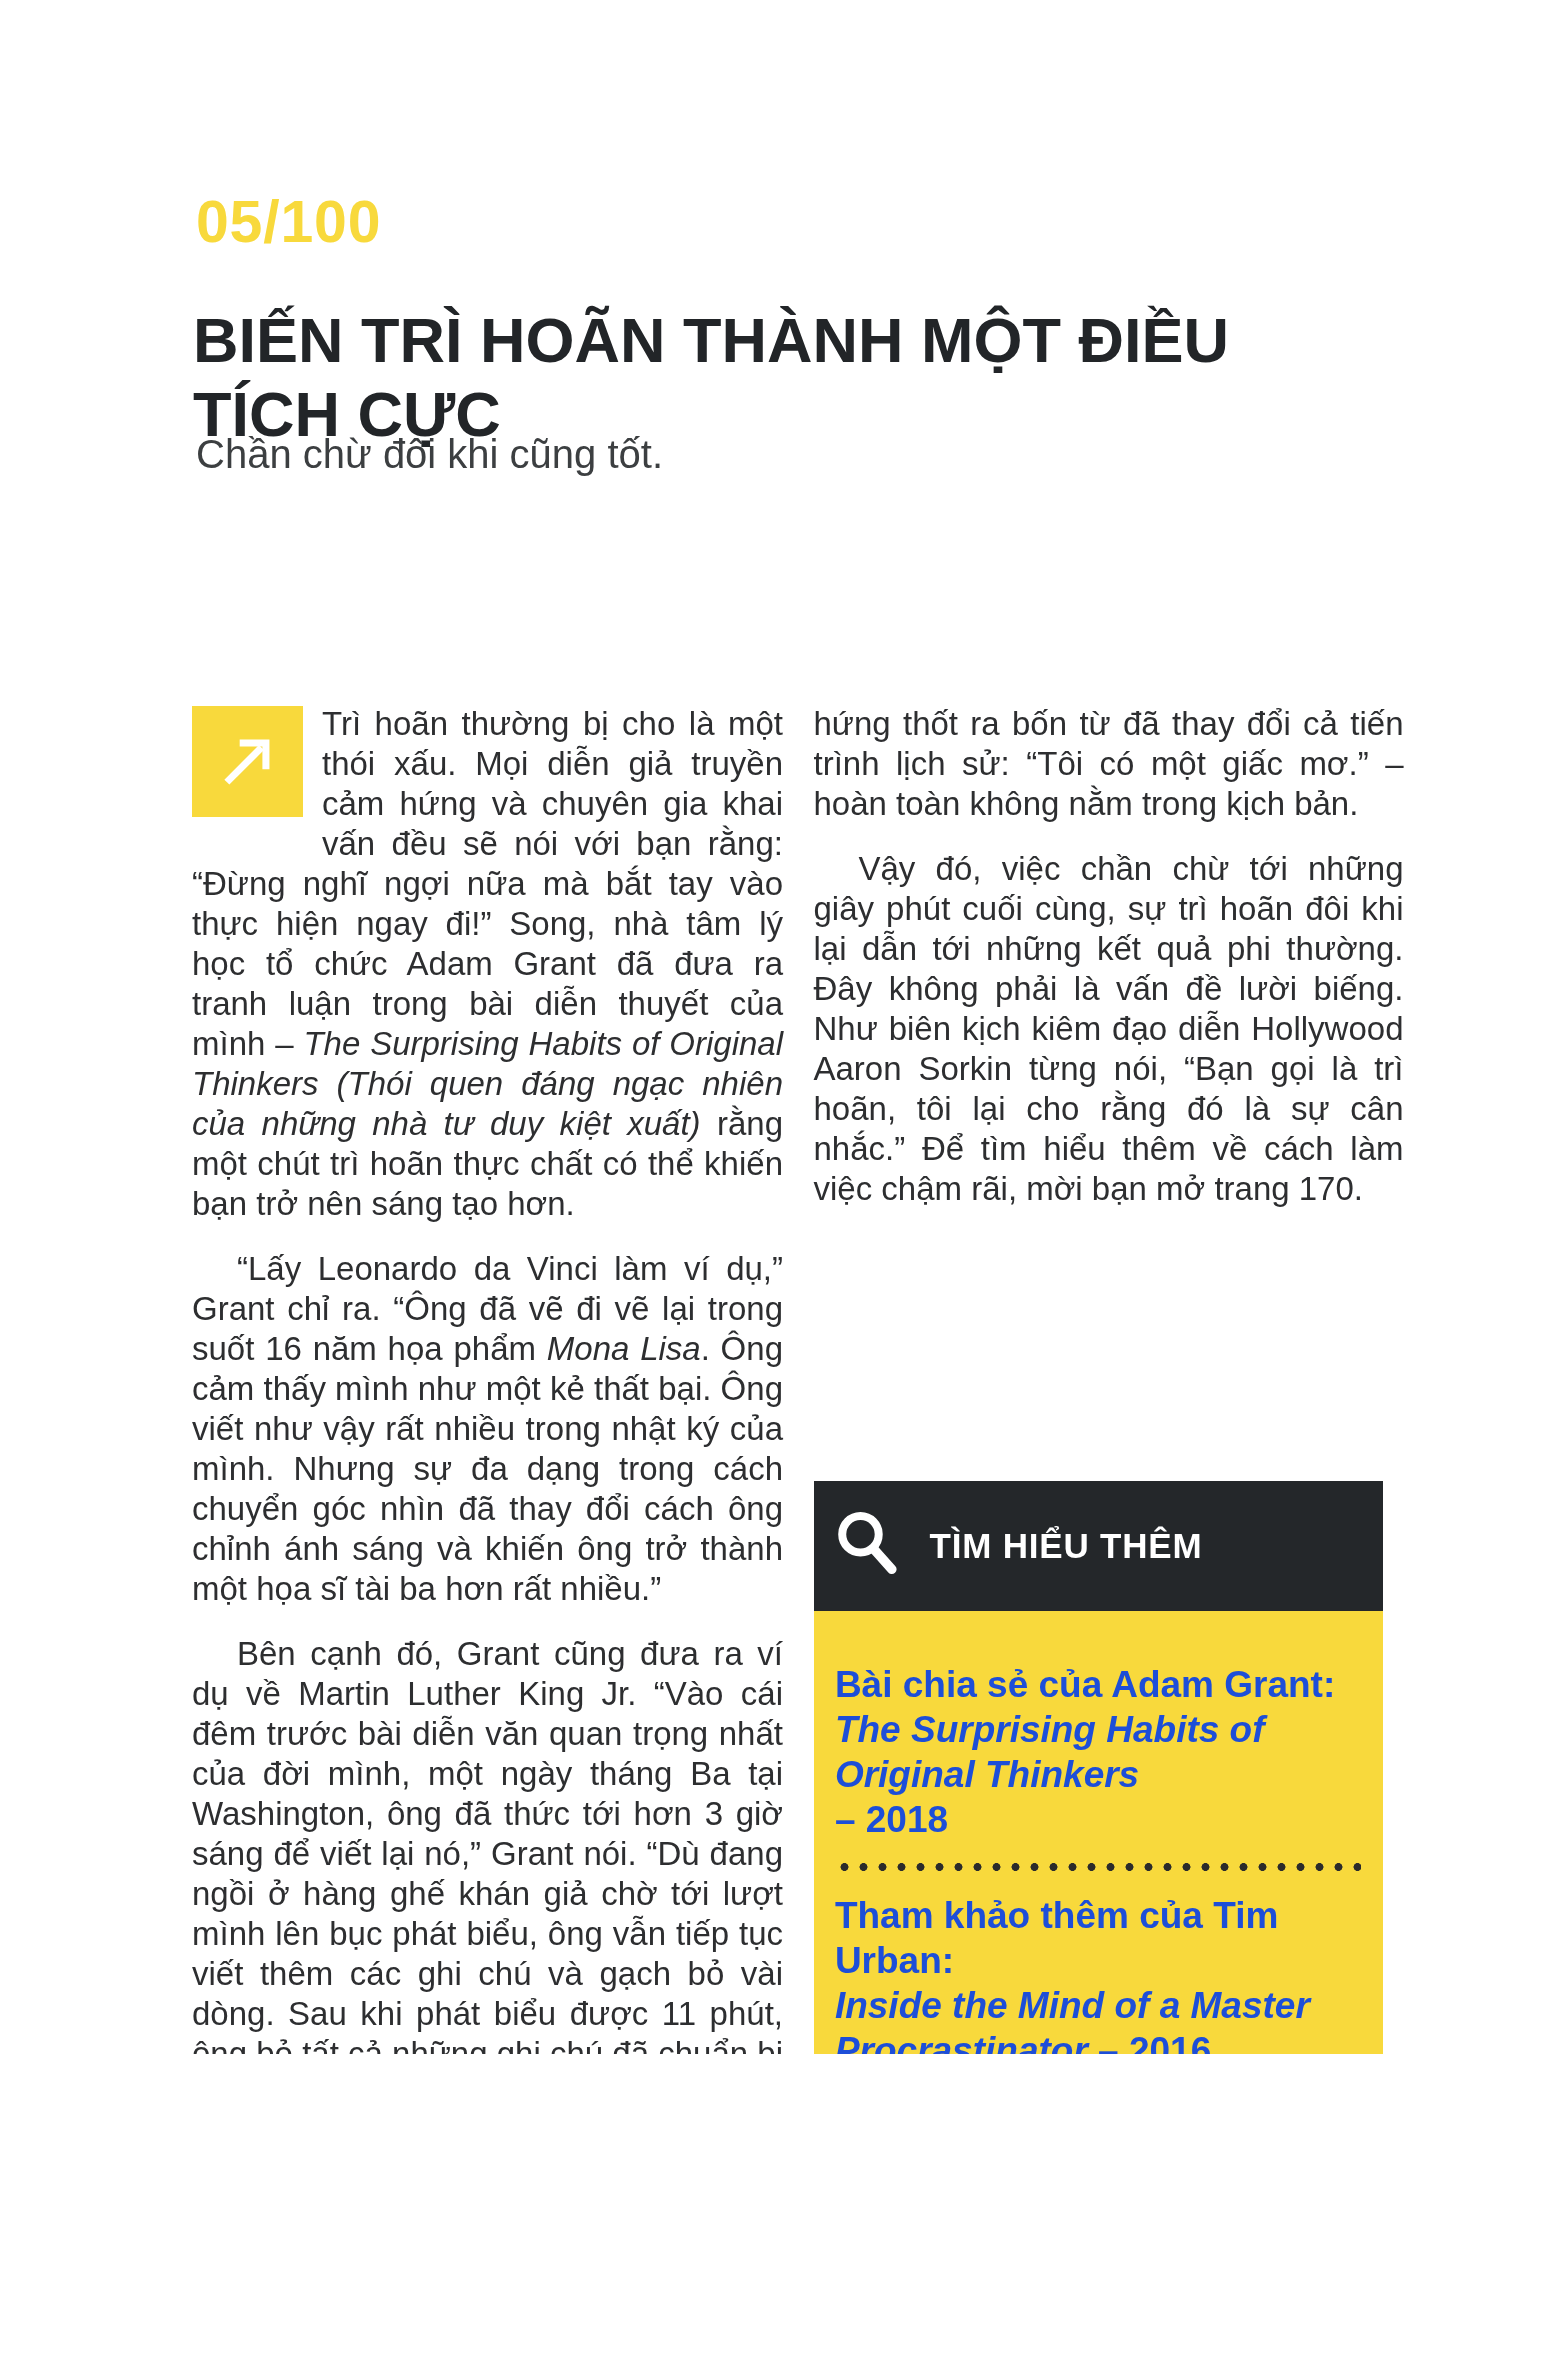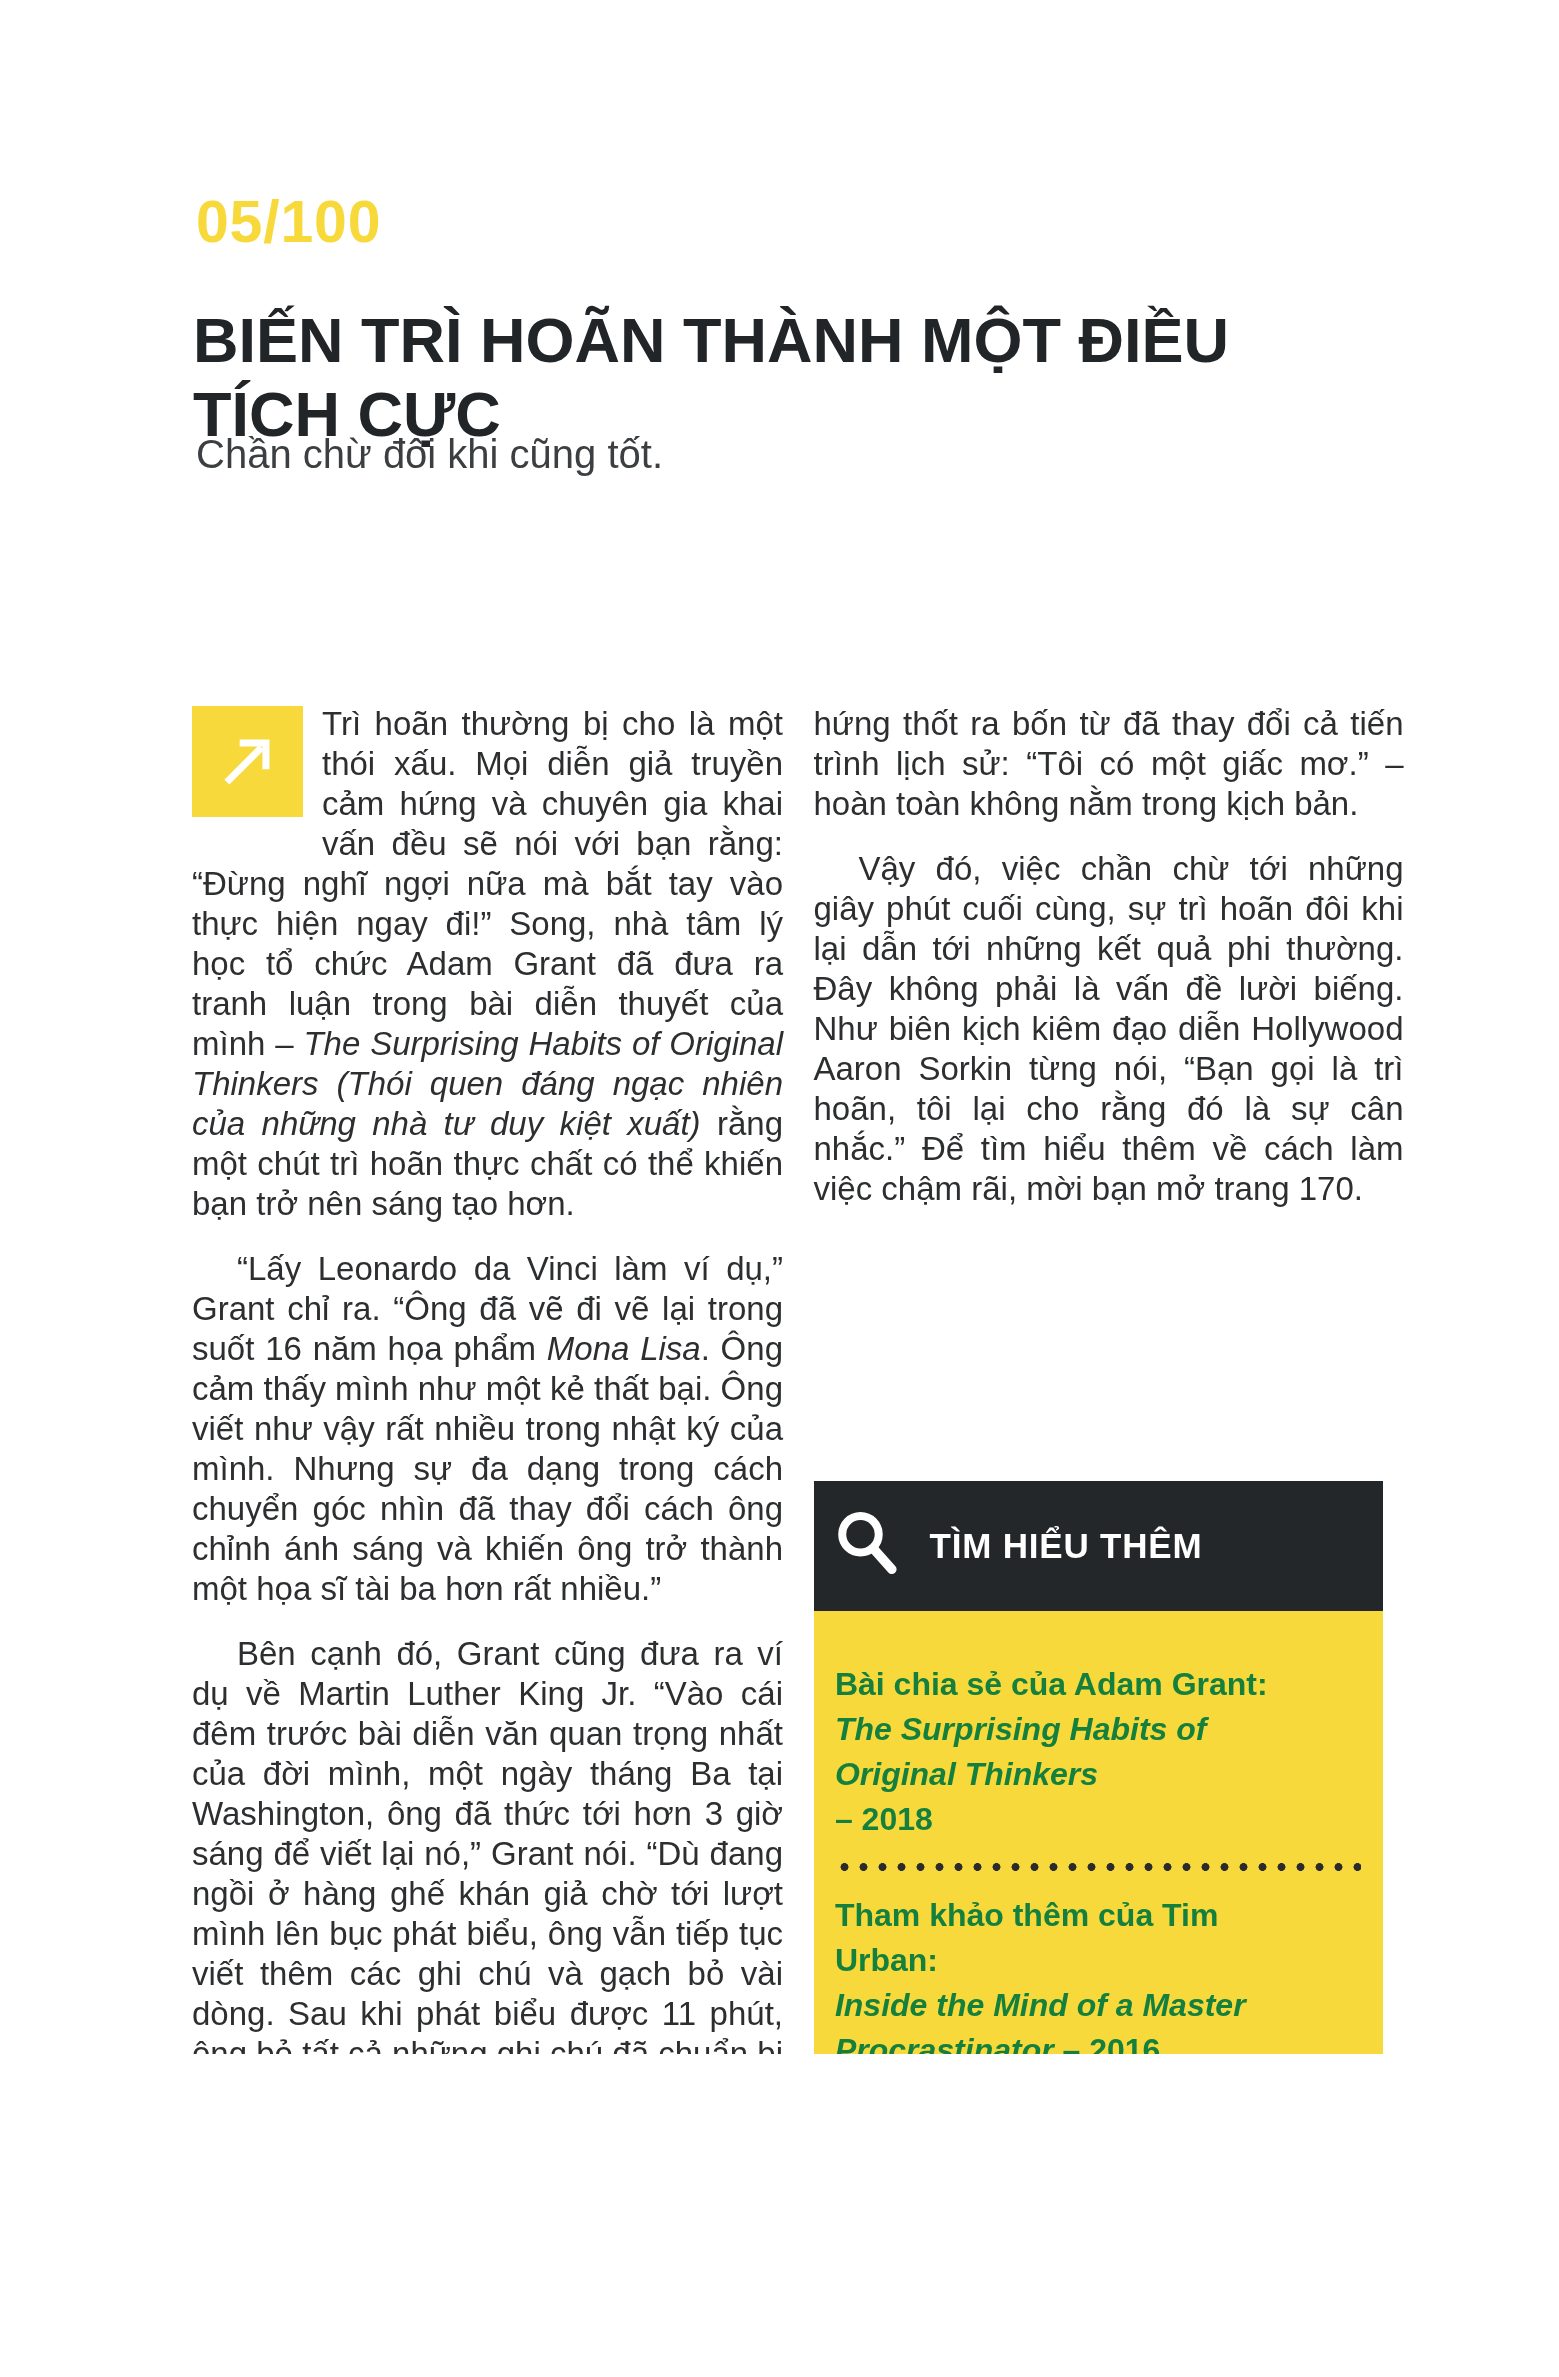--- a/index.html
+++ b/index.html
@@ -70,22 +70,22 @@
   .lm-head .lm-title{
     font-size:35px;font-weight:800;letter-spacing:0.8px;
   }
   .lm-body{
     background:var(--yellow);
     height:510px;
     padding:51px 21.4px 0 21.4px;
     overflow:hidden;
   }
   .lm-entry{
-    font-size:32px;line-height:45px;font-weight:700;
-    color:#15803d;
+    font-size:37px;line-height:45px;font-weight:700;
+    color:#1d4ed8;
     white-space:pre-line;
   }
   .lm-entry em{font-style:italic;}
   .dots{
     height:8.2px;
     margin:20.6px 0 22px 0;
     background-image:radial-gradient(circle,#2b2b2b 3.7px,transparent 4.3px);
     background-size:19px 8.2px;
     background-repeat:repeat-x;
     background-position:0 50%;

